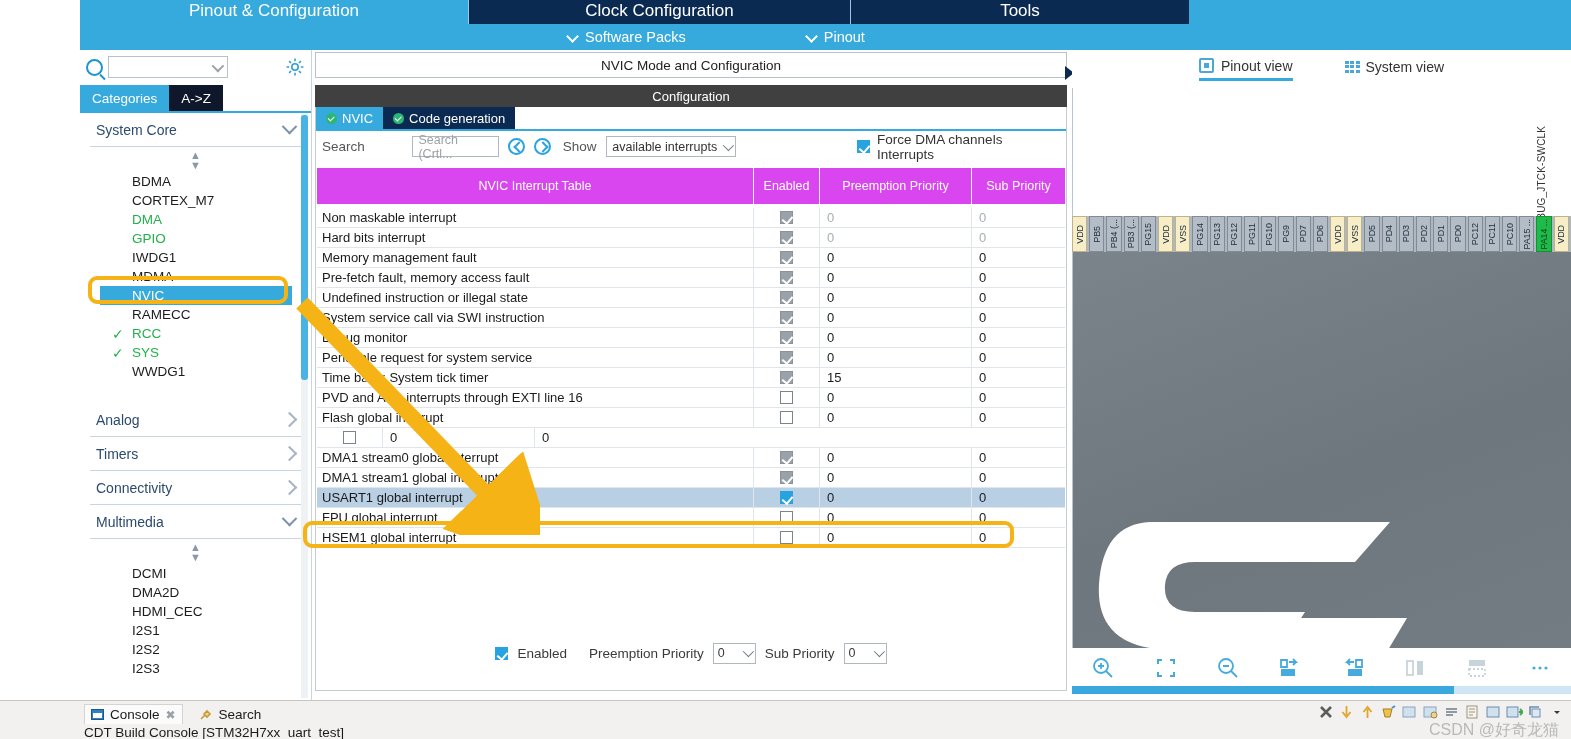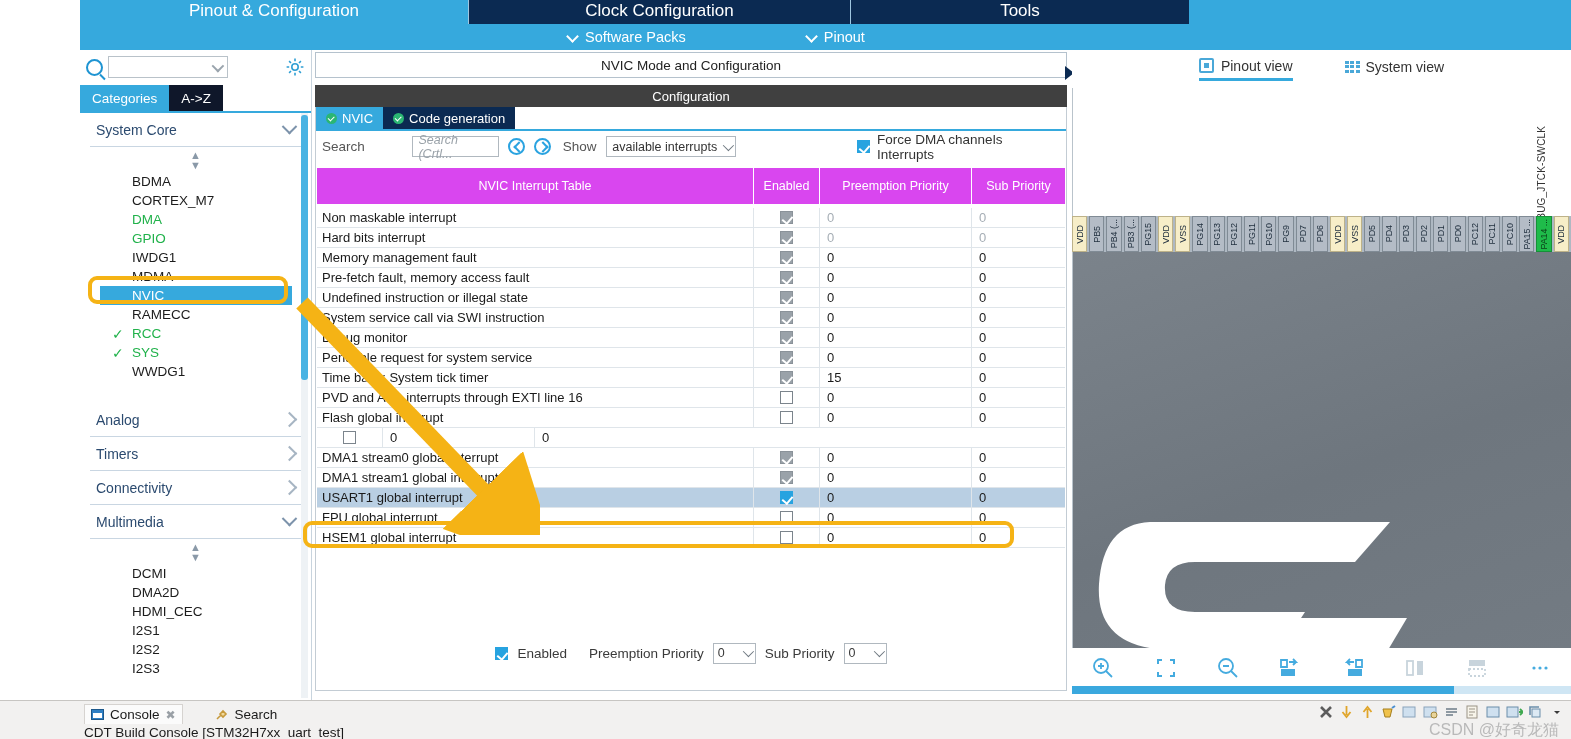--- a/index.html
+++ b/index.html
@@ -105,21 +105,21 @@
                   border-left: 1.6px solid #fff; border-bottom: 1.6px solid #fff; transform: rotate(-45deg); }
   .subtabs-underline { height: 2px; background: #36a9dd; }
 
   .formrow { display: flex; align-items: center; height: 31px; padding: 0 6px; font-size: 13.5px; color: #333; }
   .formrow .lbl { color: #555; }
   .selectbox { height: 21px; border: 1px solid #b0b8bf; background: #fff; display: flex;
                align-items: center; padding: 0 4px 0 5px; font-size: 12.5px; color: #333; gap: 4px; }
   .selectbox .cd { width: 8px; height: 8px; border-right: 1.6px solid #6e7880; border-bottom: 1.6px solid #6e7880;
                    transform: rotate(45deg) translateY(-2px); margin-left: auto; }
   .txtinput { height: 21px; border: 1px solid #b0b8bf; background: #fff; display: flex; align-items: center;
-              padding: 0 5px; font-size: 12.5px; color: #9aa2a9; font-style: italic; }
+              padding: 0 5px; font-size: 12.5px; color: #9aa2a9; }
   .cbx { width: 13px; height: 13px; border: 1px solid #7b848c; background: #fff; display: inline-block;
          position: relative; flex: none; }
   .cbx.checked { background: #27a3e0; border-color: #27a3e0; }
   .cbx.checked::after { content: ""; position: absolute; left: 3px; top: 2px; width: 5px; height: 8px;
                         border-right: 2px solid #fff; border-bottom: 2px solid #fff; transform: rotate(40deg); }
   .cbx.dis { background: #9aa2a9; border-color: #8a9299; }
   .cbx.dis::after { content: ""; position: absolute; left: 3px; top: 2px; width: 5px; height: 8px;
                     border-right: 2px solid #fff; border-bottom: 2px solid #fff; transform: rotate(40deg); }
   .navcirc { width: 17px; height: 17px; border-radius: 50%; border: 2px solid #2aa3e0; position: relative; flex: none; }
   .navcirc::after { content: ""; position: absolute; left: 5px; top: 3px; width: 6px; height: 6px;
@@ -193,21 +193,21 @@
   .zoomtools { position: absolute; left: 1072px; top: 648px; width: 499px; height: 40px;
                display: flex; align-items: center; background: #fff; }
   .ztool { width: 68px; display: flex; align-items: center; justify-content: center; color: #45abdf; }
   .hscroll-track { position: absolute; left: 1072px; top: 686px; width: 499px; height: 8px; background: #cfe6f4; }
   .hscroll-thumb { position: absolute; left: 1072px; top: 686px; width: 382px; height: 8px; background: #3aa8de; }
 
   
   .console { position: absolute; left: 0; top: 700px; width: 1571px; height: 39px;
              background: #f2f1f0; border-top: 1px solid #c7c5c2; }
   .ctabs { position: absolute; left: 84px; top: 3px; display: flex; align-items: center;
-           gap: 26px; font-size: 13.5px; color: #1a1a1a; }
+           gap: 10px; font-size: 13.5px; color: #1a1a1a; }
   .ctab { display: flex; align-items: center; gap: 6px; padding: 2px 6px; }
   .ctab.active { background: #fbfbfb; border: 1px solid #d6d3d0; border-bottom: none; }
   .cons-ic { width: 13px; height: 11px; background: #2e7fc4; border: 1px solid #1c578a; position: relative; }
   .cons-ic::after { content: ""; position: absolute; left: 1px; top: 3px; right: 1px; bottom: 1px; background: #fff; }
   .xmark { color: #9aa0a6; font-size: 12px; }
   .srch-ic { width: 14px; height: 13px; position: relative; }
   .cline { position: absolute; left: 84px; top: 24px; font-size: 13.5px; color: #1a1a1a; }
   .ctools { position: absolute; right: 6px; top: 3px; display: flex; align-items: center; gap: 4px; }
   .ctools .ic { width: 17px; height: 16px; display: flex; align-items: center; justify-content: center; }
   .watermark { position: absolute; right: 12px; top: 19px; font-size: 16px; color: #b9b9b9;

